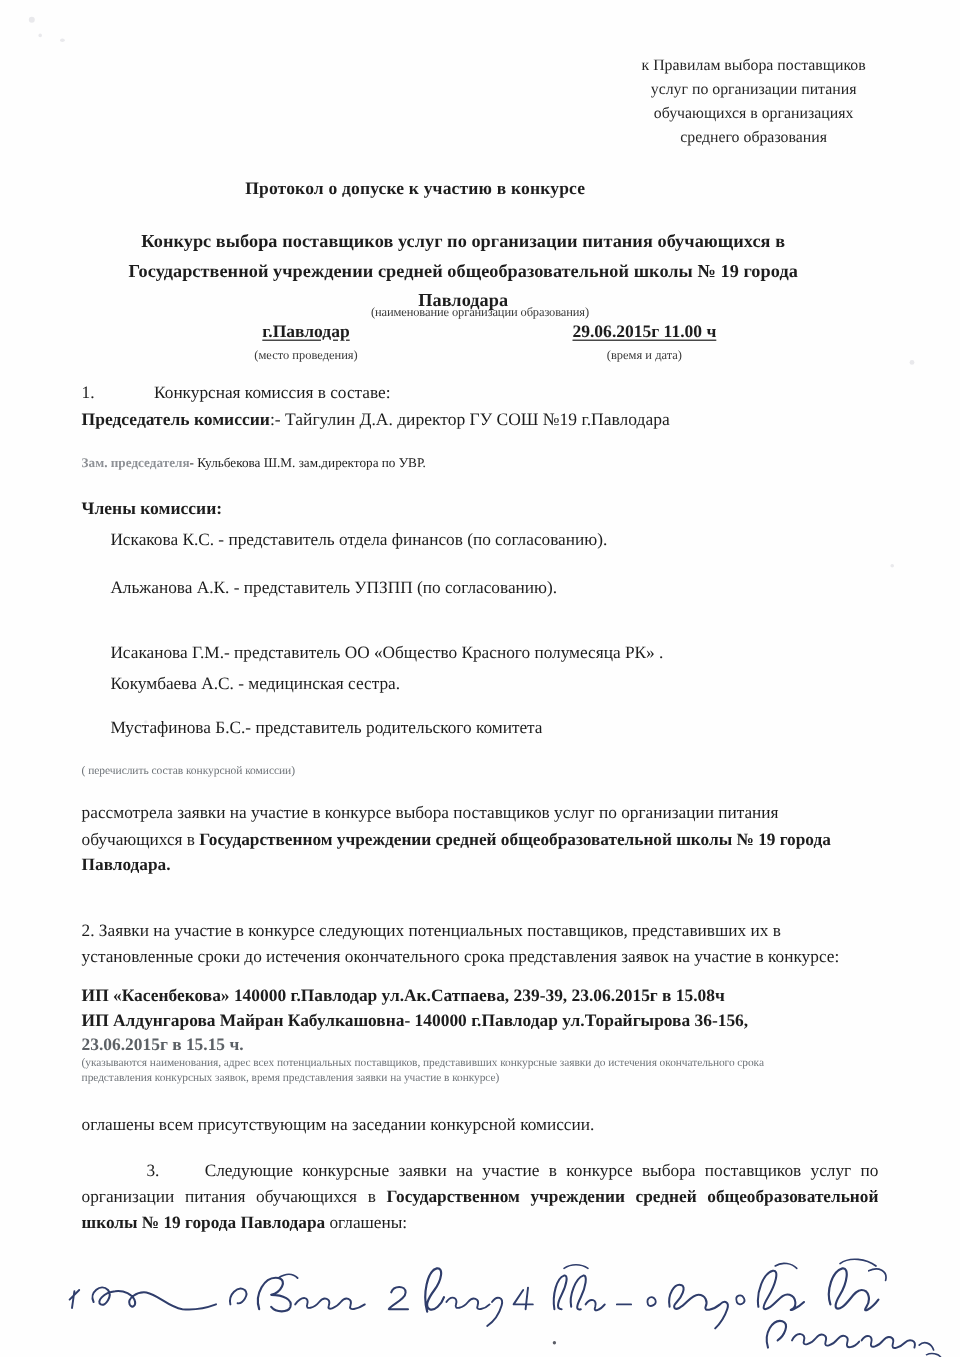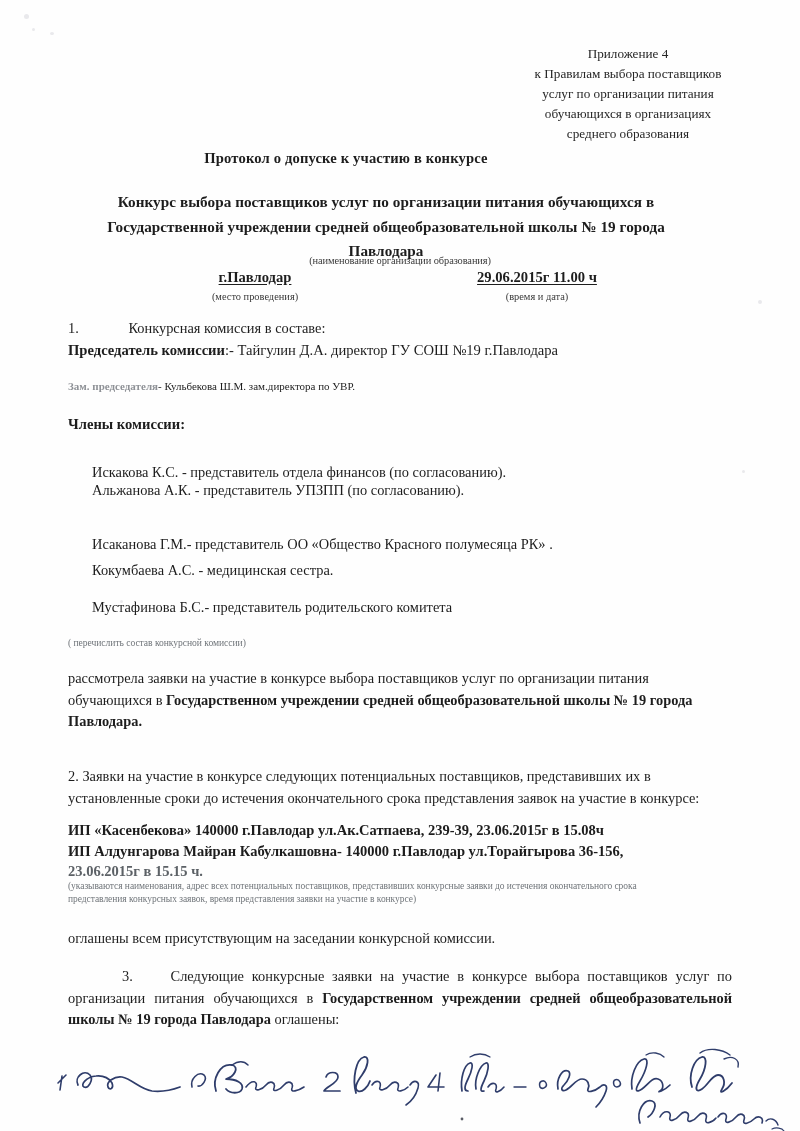--- a/index.html
+++ b/index.html
@@ -123,21 +123,21 @@
   .p-chair      { top: 340px; font-size: 14.6px; }
   .p-vicechair  { top: 378px; font-size: 11px; }
   .p-members    { top: 414px; font-size: 14.6px; font-weight: bold; }
 
   .member {
     position: absolute;
     left: 92px;
     width: 650px;
     font-size: 14.4px;
   }
-  .m1 { top: 464px; }
+  .m1 { top: 442px; }
   .m2 { top: 482px; }
   .m3 { top: 536px; }
   .m4 { top: 562px; }
   .m5 { top: 599px; }
 
   .note-members {
     position: absolute;
     left: 68px;
     top: 637px;
     width: 600px;
@@ -199,21 +199,20 @@
 <div class="page">
 
   <div class="speck" style="left:24px;top:14px;width:5px;height:5px;"></div>
   <div class="speck" style="left:50px;top:32px;width:4px;height:3px;"></div>
   <div class="speck" style="left:32px;top:28px;width:3px;height:3px;"></div>
   <div class="speck" style="left:758px;top:300px;width:4px;height:4px;"></div>
   <div class="speck" style="left:742px;top:470px;width:3px;height:3px;"></div>
   <div class="speck" style="left:120px;top:600px;width:3px;height:3px;"></div>
 
   <div class="header-block">
-    <div>Приложение 4</div>
     <div>к Правилам выбора поставщиков</div>
     <div>услуг по организации питания</div>
     <div>обучающихся в организациях</div>
     <div>среднего образования</div>
   </div>
 
   <div class="doc-title">Протокол о допуске к участию в конкурсе</div>
 
   <div class="subject-title">
     <span>Конкурс выбора поставщиков услуг по организации питания обучающихся в</span>

